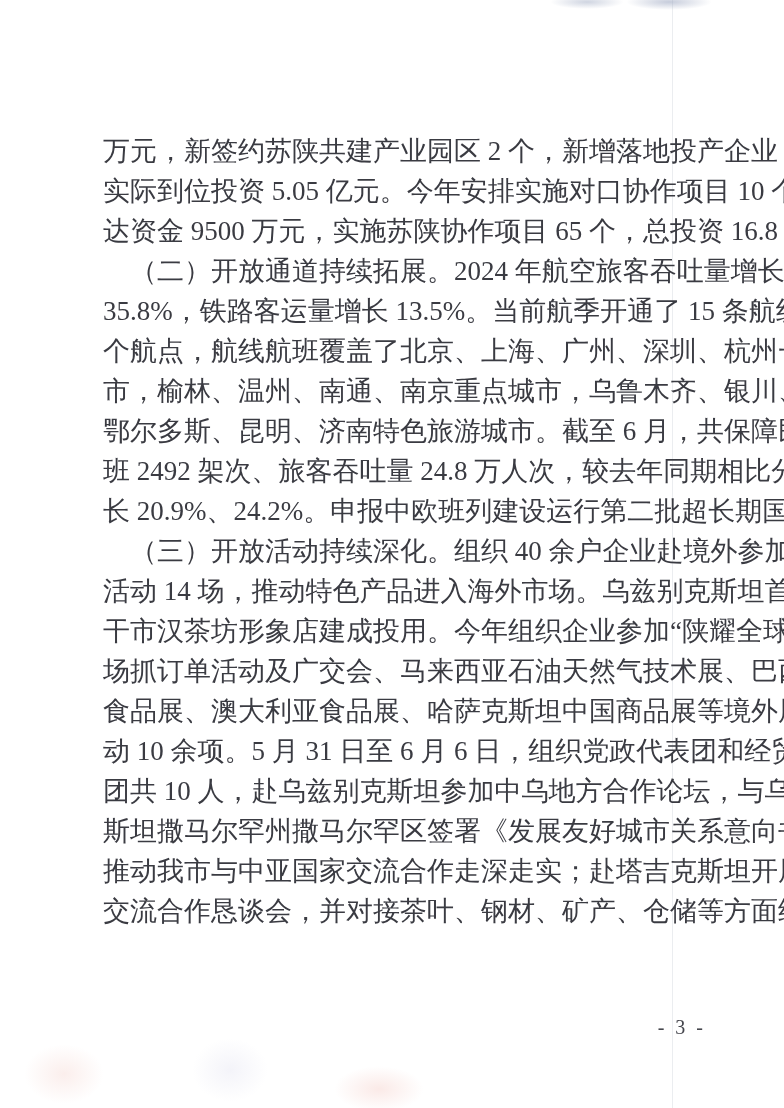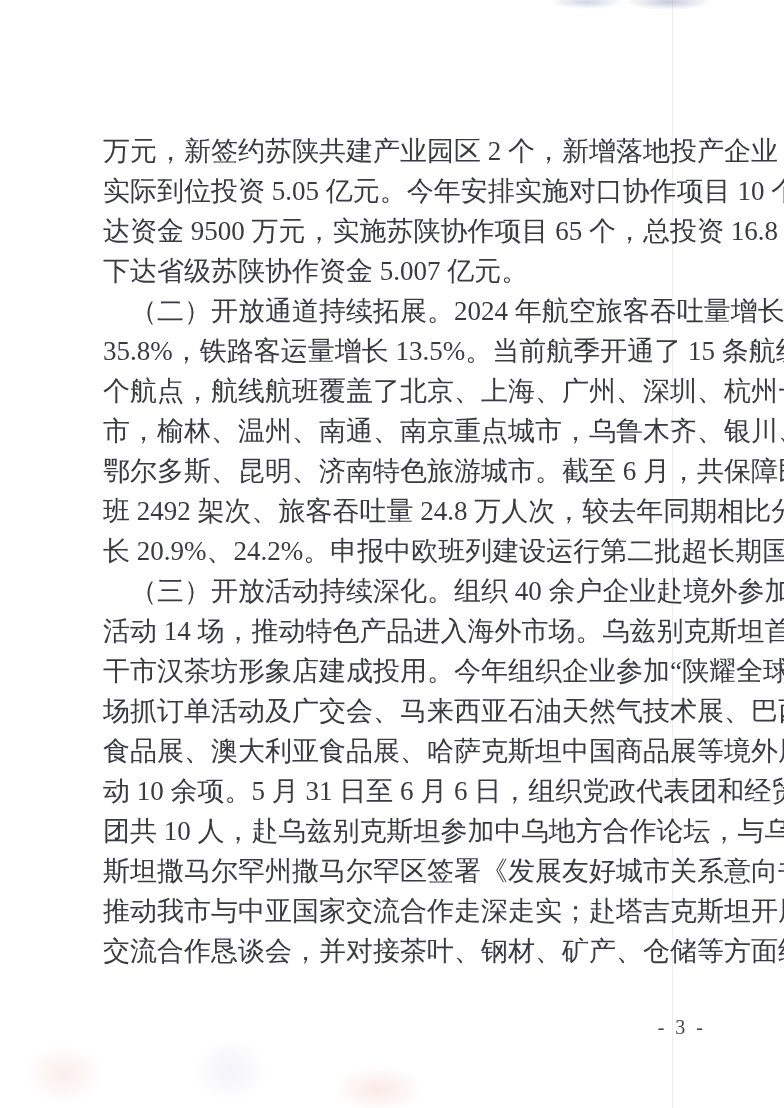--- a/index.html
+++ b/index.html
@@ -96,21 +96,20 @@
   <div class="smudge smudge-top-a"></div>
   <div class="smudge smudge-top-b"></div>
   <div class="smudge smudge-bottom-left"></div>
   <div class="smudge smudge-bottom-mid"></div>
   <div class="smudge smudge-bottom-lav"></div>
 
   <div class="text-block">
     <div class="ln">万元，新签约苏陕共建产业园区 2 个，新增落地投产企业 25 个，</div>
     <div class="ln">实际到位投资 5.05 亿元。今年安排实施对口协作项目 10 个，下</div>
     <div class="ln">达资金 9500 万元，实施苏陕协作项目 65 个，总投资 16.8 亿元，</div>
-    <div class="ln para-end">下达省级苏陕协作资金 5.007 亿元。</div>
     <div class="ln indent">（二）开放通道持续拓展。2024 年航空旅客吞吐量增长</div>
     <div class="ln">35.8%，铁路客运量增长 13.5%。当前航季开通了 15 条航线、15</div>
     <div class="ln">个航点，航线航班覆盖了北京、上海、广州、深圳、杭州一线城</div>
     <div class="ln">市，榆林、温州、南通、南京重点城市，乌鲁木齐、银川、贵阳、</div>
     <div class="ln">鄂尔多斯、昆明、济南特色旅游城市。截至 6 月，共保障民航航</div>
     <div class="ln">班 2492 架次、旅客吞吐量 24.8 万人次，较去年同期相比分别增</div>
     <div class="ln">长 20.9%、24.2%。申报中欧班列建设运行第二批超长期国债项目</div>
     <div class="ln indent">（三）开放活动持续深化。组织 40 余户企业赴境外参加展会</div>
     <div class="ln">活动 14 场，推动特色产品进入海外市场。乌兹别克斯坦首都塔什</div>
     <div class="ln">干市汉茶坊形象店建成投用。今年组织企业参加“陕耀全球”拓市</div>

